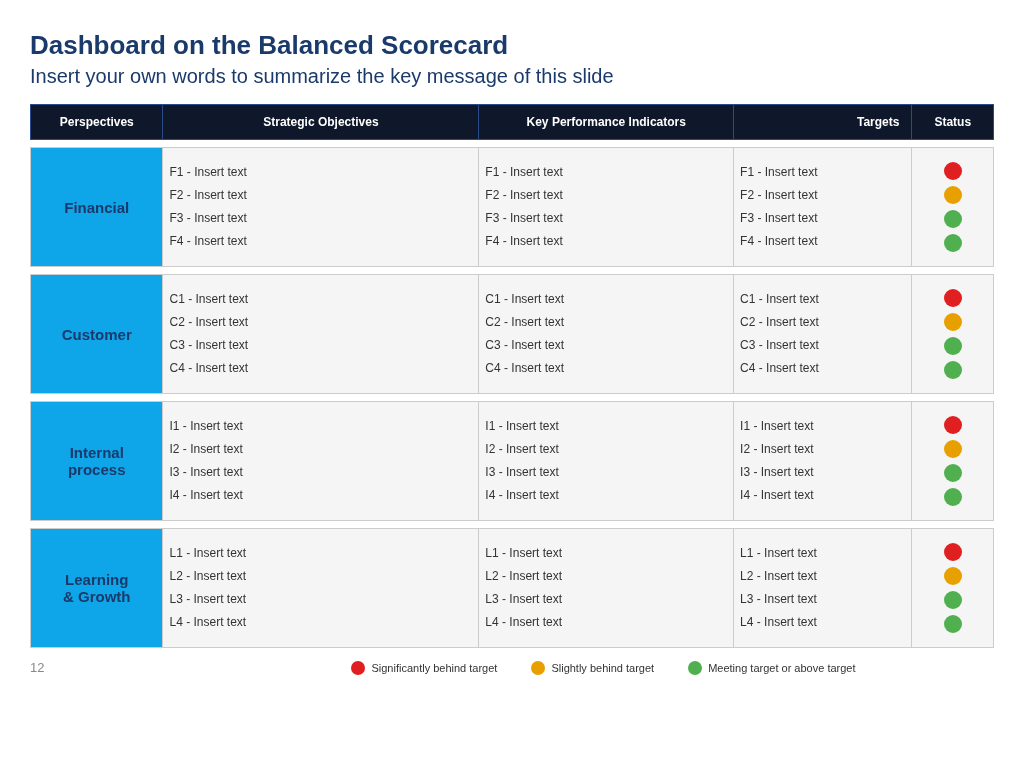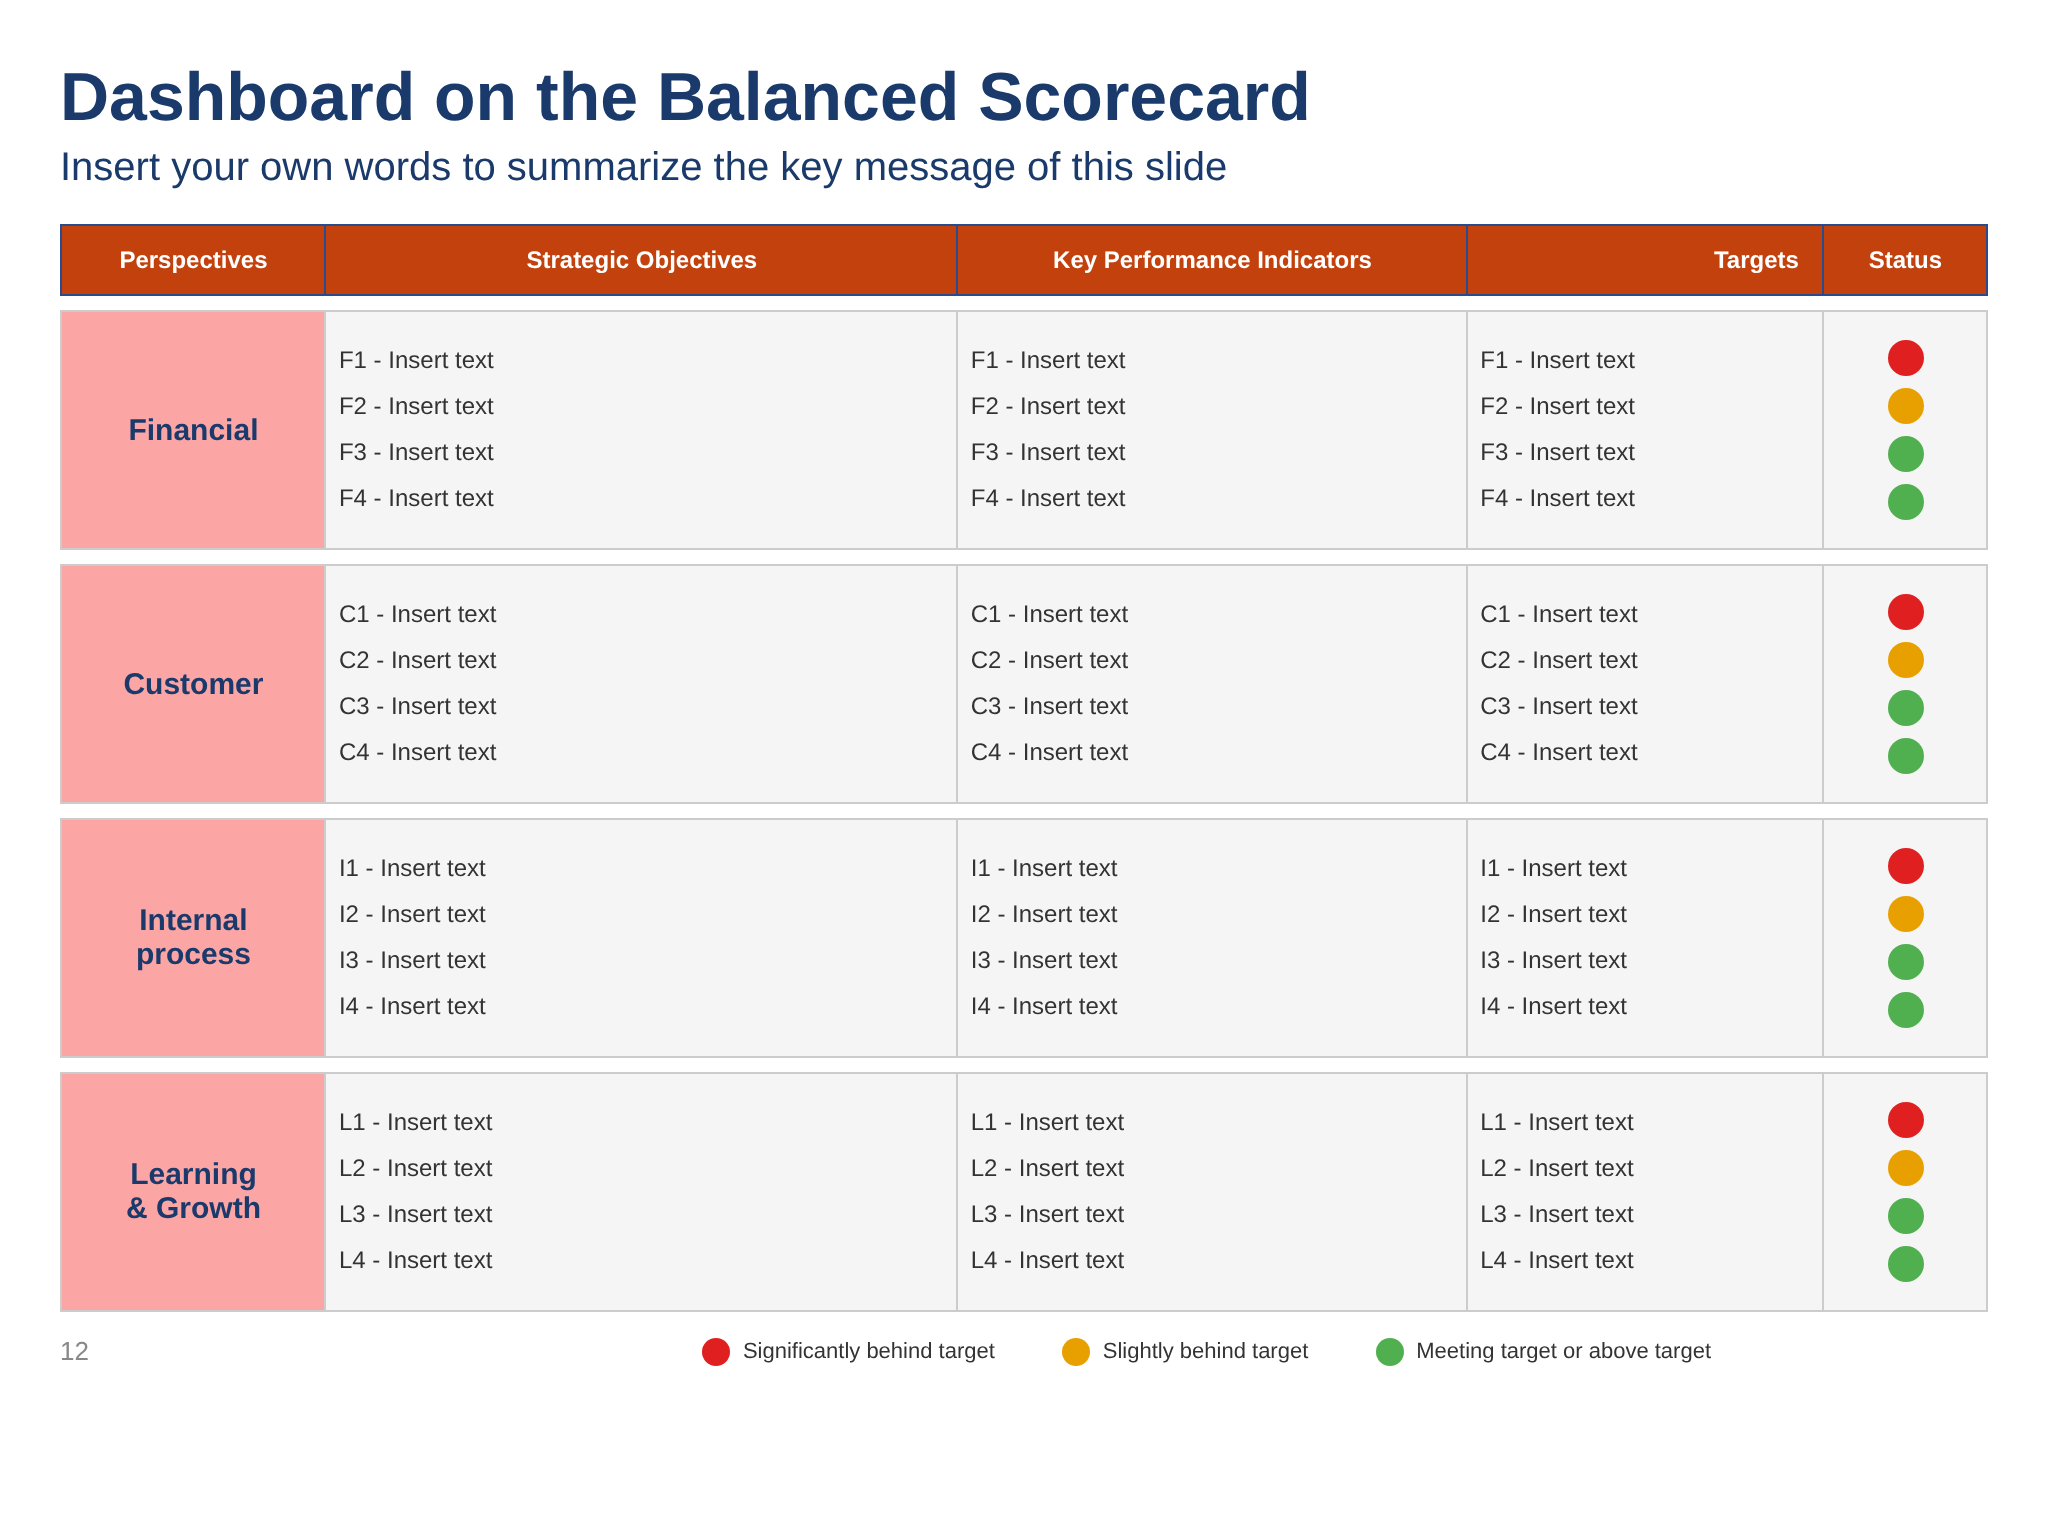--- a/index.html
+++ b/index.html
@@ -6,36 +6,36 @@
     body {
       font-family: Arial, sans-serif;
       background: #ffffff;
       width: 1024px;
       height: 768px;
       overflow: hidden;
       padding: 30px 30px 20px 30px;
     }
     .title {
       color: #1a3a6b;
-      font-size: 34px;
+      font-size: 26px;
       font-weight: bold;
       margin-bottom: 4px;
     }
     .subtitle {
       color: #1a3a6b;
       font-size: 20px;
       margin-bottom: 16px;
     }
     table {
       width: 100%;
       border-collapse: collapse;
       font-size: 12px;
     }
     thead tr th {
-      background: #c2410c;
+      background: #0f172a;
       color: #ffffff;
       font-weight: bold;
       padding: 10px 12px;
       text-align: center;
       border: 1px solid #2a4a8b;
     }
     thead tr th:first-child {
       width: 130px;
     }
     thead tr th:nth-child(2) {
@@ -50,21 +50,21 @@
     }
     thead tr th:nth-child(5) {
       width: 80px;
     }
     .section-row td {
       border: 1px solid #cccccc;
       vertical-align: middle;
       padding: 8px 6px;
     }
     .perspective-cell {
-      background: #fca5a5;
+      background: #0ea5e9;
       text-align: center;
       font-weight: bold;
       color: #1a3a6b;
       font-size: 15px;
     }
     .content-cell {
       background: #f5f5f5;
       color: #333333;
       line-height: 1.9;
     }

